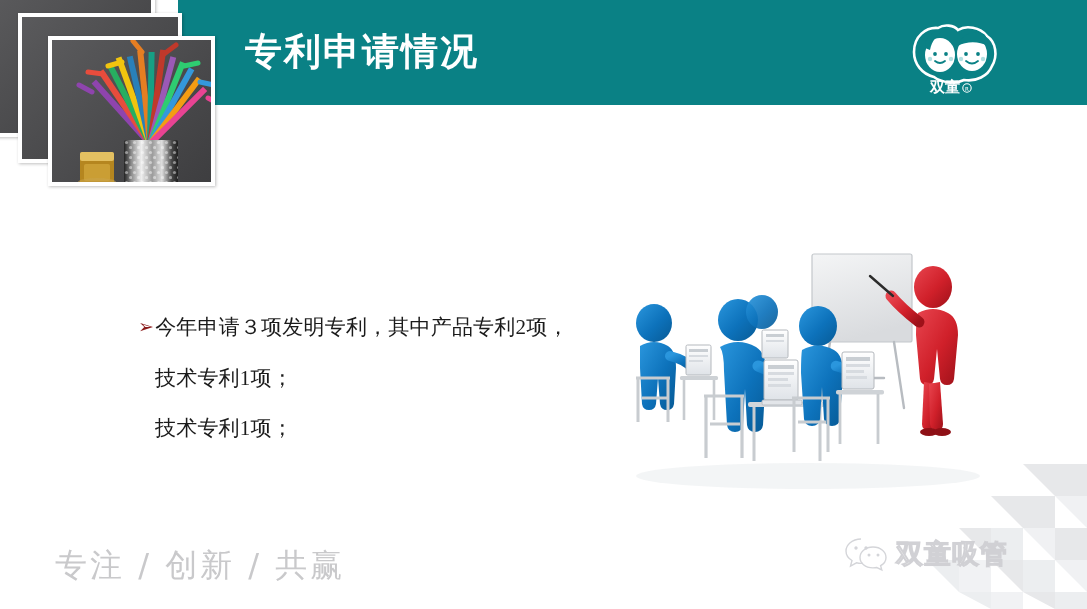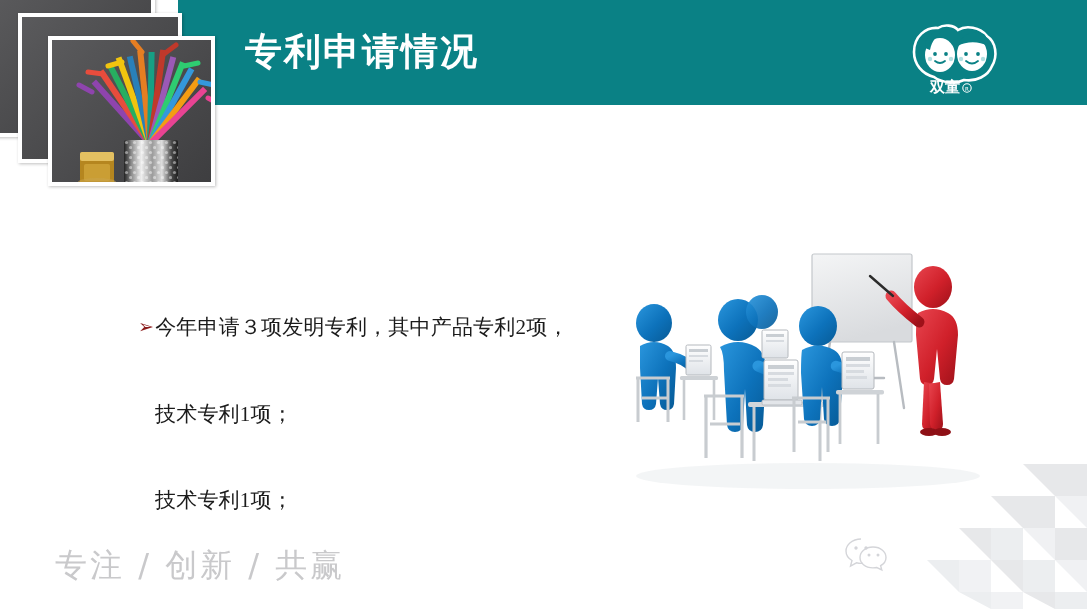--- a/index.html
+++ b/index.html
@@ -73,21 +73,21 @@
     width:470px;
   }
   .text-line {
     font-family:Liberation Serif, serif;
     font-size:21px;
     color:#1b1b1b;
     line-height:50px;
     white-space:nowrap;
     letter-spacing:.2px;
   }
-  .text-line.indent { padding-left:17px;margin-top:36px; }
+  .text-line.indent { padding-left:17px; }
   .bullet-arrow {
     display:inline-block;
     color:#8a1a1a;
     font-size:19px;
     margin-right:1px;
     transform:translateY(-1px);
   }
 
   
   .illustration {
@@ -440,15 +440,16 @@
                    L31.8 31.5 C30.6 31.8 29.3 31.9 28 31.9 C20 31.9 15 27 15 21.5 C15 16 20 11 28 11 Z"></path>
         </g>
         <g fill="#d2d3d7">
           <circle cx="11" cy="12" r="1.7"></circle>
           <circle cx="21" cy="12" r="1.7"></circle>
           <circle cx="24" cy="19" r="1.5"></circle>
           <circle cx="33" cy="19" r="1.5"></circle>
         </g>
       </svg>
     </span>
+    <span class="watermark-text">双童吸管</span>
   </div>
 
 </div>
 
 </body></html>

